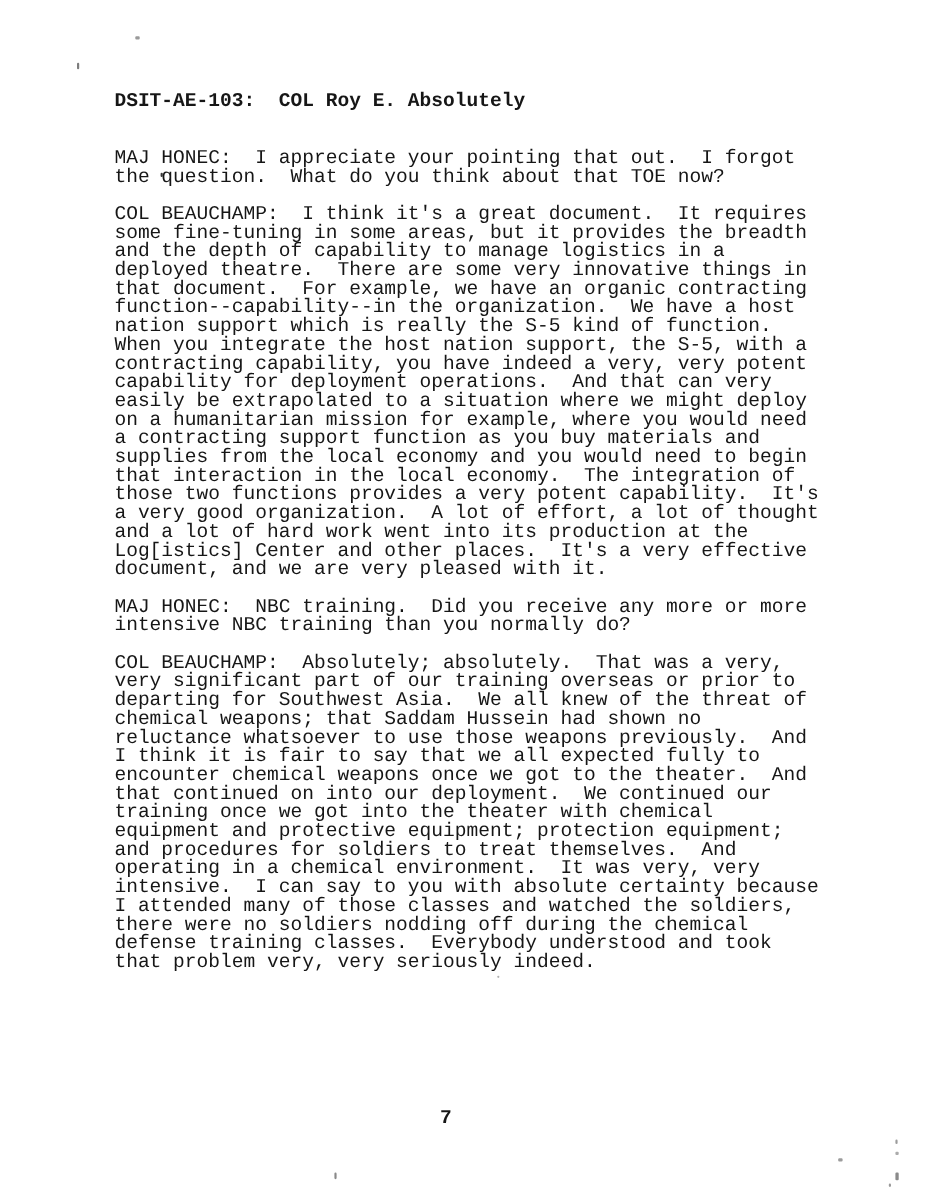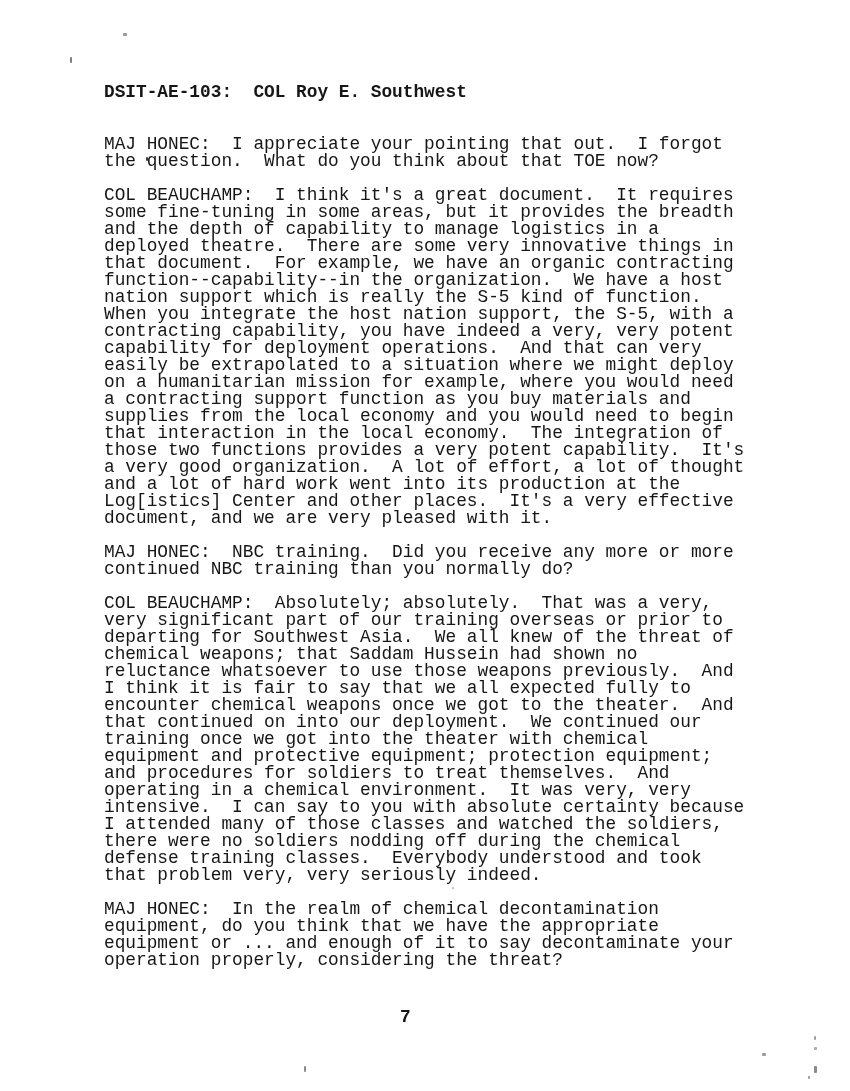--- a/index.html
+++ b/index.html
@@ -63,21 +63,21 @@
   .s6  { left:762px; top:1053px; width:4px; height:3px; background:#9c9c9c; }
   .s7  { left:814px; top:1036px; width:2px; height:4px; background:#9c9c9c; }
   .s8  { left:814px; top:1047px; width:3px; height:3px; background:#ababab; }
   .s9  { left:814px; top:1066px; width:3px; height:7px; background:#8a8a8a; }
   .s10 { left:808px; top:1076px; width:2px; height:3px; background:#9a9a9a; }
 </style>
 </head>
 <body>
 
 <div class="page">
-  <div class="doc-header">DSIT-AE-103:  COL Roy E. Southwest</div>
+  <div class="doc-header">DSIT-AE-103:  COL Roy E. Absolutely</div>
 
   <div class="transcript-body">
       <p class="para">MAJ HONEC:  I appreciate your pointing that out.  I forgot
 the question.  What do you think about that TOE now?</p>
       <p class="para">COL BEAUCHAMP:  I think it's a great document.  It requires
 some fine-tuning in some areas, but it provides the breadth
 and the depth of capability to manage logistics in a
 deployed theatre.  There are some very innovative things in
 that document.  For example, we have an organic contracting
 function--capability--in the organization.  We have a host
@@ -89,42 +89,38 @@
 on a humanitarian mission for example, where you would need
 a contracting support function as you buy materials and
 supplies from the local economy and you would need to begin
 that interaction in the local economy.  The integration of
 those two functions provides a very potent capability.  It's
 a very good organization.  A lot of effort, a lot of thought
 and a lot of hard work went into its production at the
 Log[istics] Center and other places.  It's a very effective
 document, and we are very pleased with it.</p>
       <p class="para">MAJ HONEC:  NBC training.  Did you receive any more or more
-continued NBC training than you normally do?</p>
+intensive NBC training than you normally do?</p>
       <p class="para">COL BEAUCHAMP:  Absolutely; absolutely.  That was a very,
 very significant part of our training overseas or prior to
 departing for Southwest Asia.  We all knew of the threat of
 chemical weapons; that Saddam Hussein had shown no
 reluctance whatsoever to use those weapons previously.  And
 I think it is fair to say that we all expected fully to
 encounter chemical weapons once we got to the theater.  And
 that continued on into our deployment.  We continued our
 training once we got into the theater with chemical
 equipment and protective equipment; protection equipment;
 and procedures for soldiers to treat themselves.  And
 operating in a chemical environment.  It was very, very
 intensive.  I can say to you with absolute certainty because
 I attended many of those classes and watched the soldiers,
 there were no soldiers nodding off during the chemical
 defense training classes.  Everybody understood and took
 that problem very, very seriously indeed.</p>
-      <p class="para">MAJ HONEC:  In the realm of chemical decontamination
-equipment, do you think that we have the appropriate
-equipment or ... and enough of it to say decontaminate your
-operation properly, considering the threat?</p>
     </div>
 
   <div class="page-number">7</div>
 
   <div class="speck s1"></div>
   <div class="speck s2"></div>
   <div class="speck s3"></div>
   <div class="speck s4"></div>
   <div class="speck s5"></div>
   <div class="speck s6"></div>

